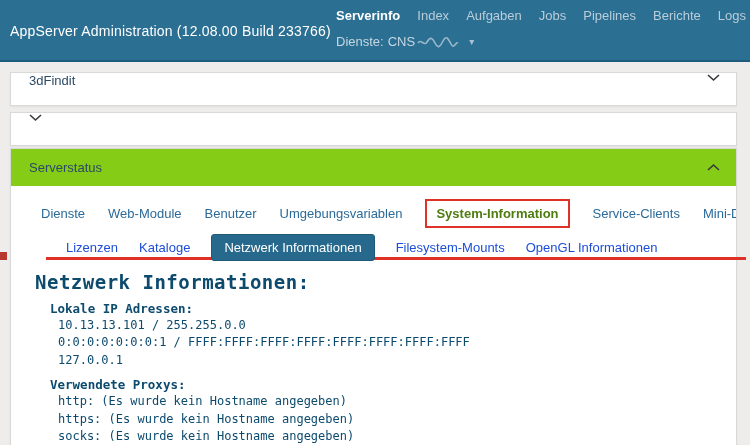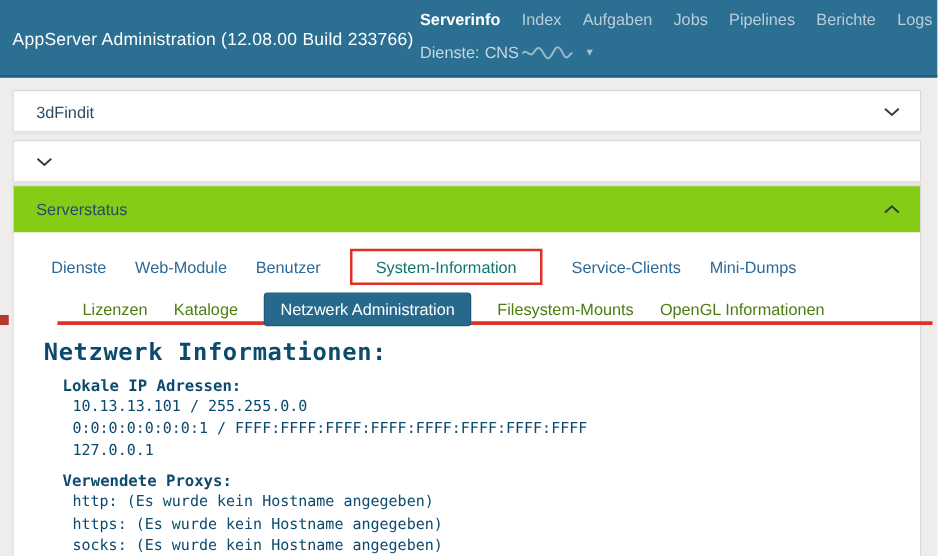--- a/index.html
+++ b/index.html
@@ -37,21 +37,21 @@
   .user-redacted { filter:blur(0.4px); opacity:0.85; margin-left:-2px; }
   .user-caret { font-size:10px; color:#a9c2d1; margin-left:6px; }
 
   
   .card {
     position:absolute; left:10px; width:727px;
     background:#ffffff; border:1px solid #d9d9d9;
     box-shadow:0 1px 2px rgba(0,0,0,0.06);
   }
   .card-row {
-    height:100%; display:flex; align-items:center; justify-content:space-between;
+    height:100%; display:flex; align-items:flex-start; justify-content:space-between;
     padding:0 16px 0 18px; cursor:pointer;border-radius:12px;
   }
   .card-label { font-size:13px; color:#2b4a66; }
   .chev { width:13px; height:9px; display:block; }
   .chev polyline { fill:none; stroke:#3a3a3a; stroke-width:1.6; }
 
   #card-3dfindit      { top:72px;  height:34px; }
   #card-sysres        { top:112px; height:34px; }
   #card-serverstatus  { top:148px; height:297px; border-bottom:none; }
 
@@ -63,31 +63,32 @@
   .acc-content { position:relative; background:#ffffff; height:260px; overflow:hidden; }
 
   
   .tabs-row {
     display:flex; align-items:center; gap:23px;
     margin:10px 0 0 30px; height:34px;
     font-size:13px; white-space:nowrap;
   }
   .tab { color:#2b6a99; cursor:pointer; padding:5px 0; }
   .tab.annotated {
-    color:#0f766e;
+    color:#4d7c0f;
     border:2px solid #e03127;
-    padding:5px 19px;
+    padding:5px 9px;
+    font-weight:bold;
   }
 
   .subtabs-row {
     display:flex; align-items:center; gap:21px;
     margin:2px 0 0 55px; height:30px;
     font-size:13px; white-space:nowrap;
   }
-  .subtab { color:#4d7c0f; cursor:pointer; }
+  .subtab { color:#1d4ed8; cursor:pointer; }
   .subtab.active {
     position:relative; z-index:2;
     background:#26698c; color:#ffffff;
     border:1px solid #1f5b79; border-radius:3px;
     padding:5px 12px;
   }
 
   
   .annotation-underline {
     position:absolute; left:46px; top:257px; width:700px; height:3px;
@@ -156,29 +157,30 @@
         <polyline points="1,7 6.5,2 12,7"></polyline>
       </svg>
   </div>
 
   <div class="acc-content">
 
     <div class="tabs-row">
       <span class="tab">Dienste</span>
       <span class="tab">Web-Module</span>
       <span class="tab">Benutzer</span>
+      <span class="tab">Umgebungsvariablen</span>
       <span class="tab annotated">System-Information</span>
       <span class="tab">Service-Clients</span>
       <span class="tab">Mini-Dumps</span>
     </div>
 
     <div class="subtabs-row">
       <span class="subtab">Lizenzen</span>
       <span class="subtab">Kataloge</span>
-      <span class="subtab active">Netzwerk Administration</span>
+      <span class="subtab active">Netzwerk Informationen</span>
       <span class="subtab">Filesystem-Mounts</span>
       <span class="subtab">OpenGL Informationen</span>
     </div>
 
     <div class="mono">
       <div class="mono-h1">Netzwerk Informationen:</div>
 
       <div class="mono-section">
         <div class="mono-sub">Lokale IP Adressen:</div>
         <div class="mono-line">10.13.13.101 / 255.255.0.0</div>

